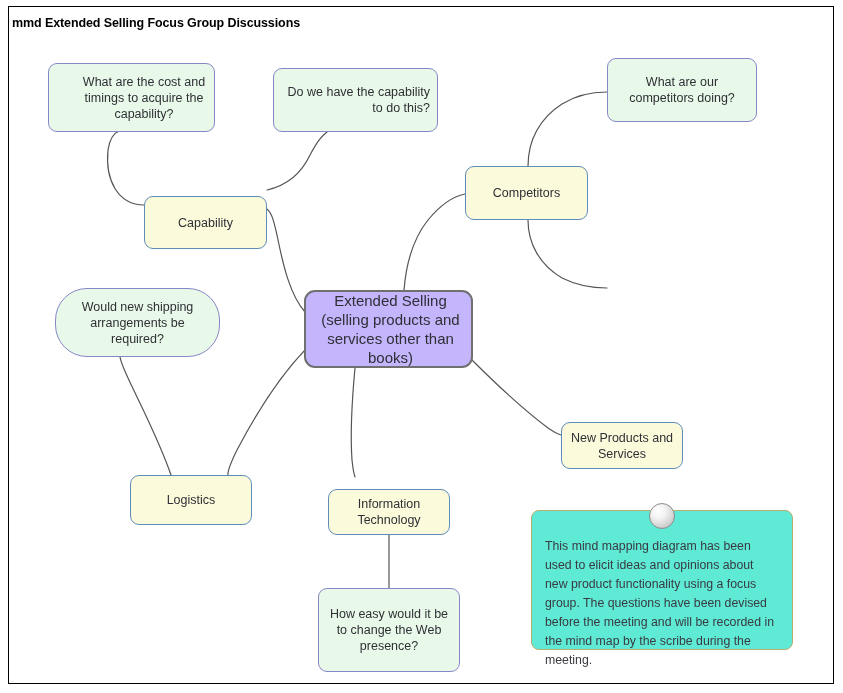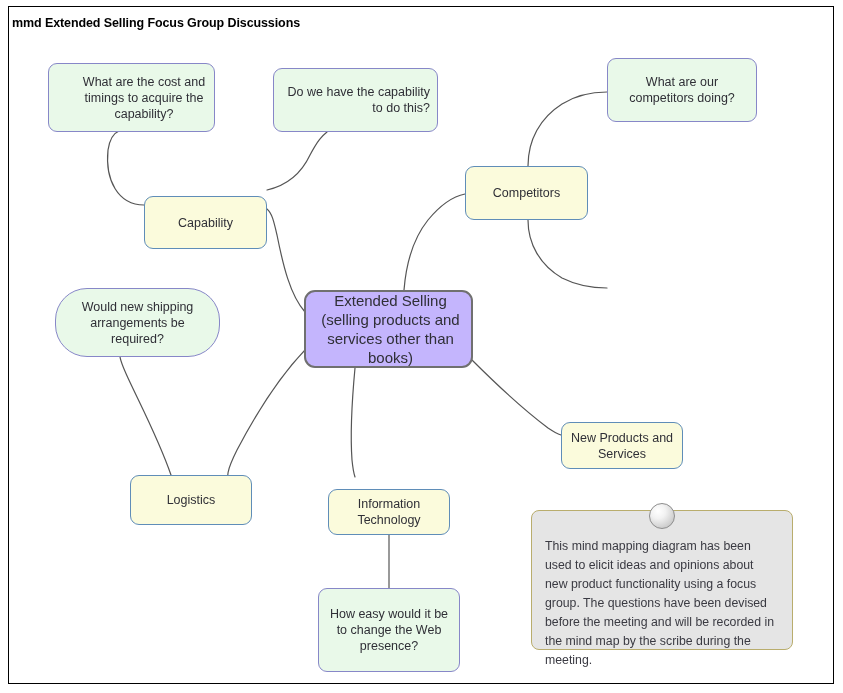--- a/index.html
+++ b/index.html
@@ -108,21 +108,21 @@
     border: 2.5px solid #707070;
     border-radius: 11px;
     font-size: 15px;
     padding-left: 11px;
   }
 
   
   .note {
     position: absolute;
     box-sizing: border-box;
-    background: #e5e5e5;
+    background: #5eead4;
     border: 1px solid #b9ad6d;
     border-radius: 8px;
     z-index: 2;
     padding: 26px 13px 0 13px;
     font-size: 12.3px;
     line-height: 1.55;
     color: #3a3a42;
   }
   .note-pin {
     position: absolute;

